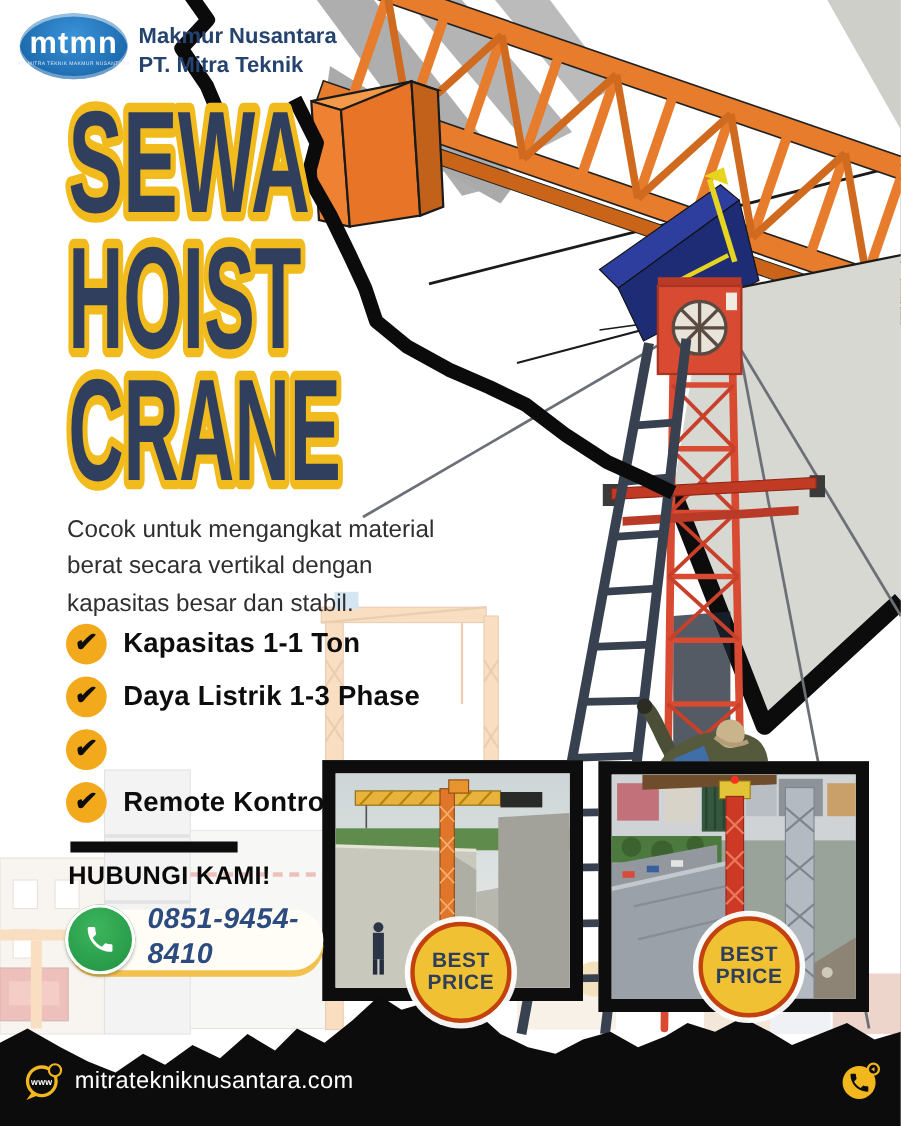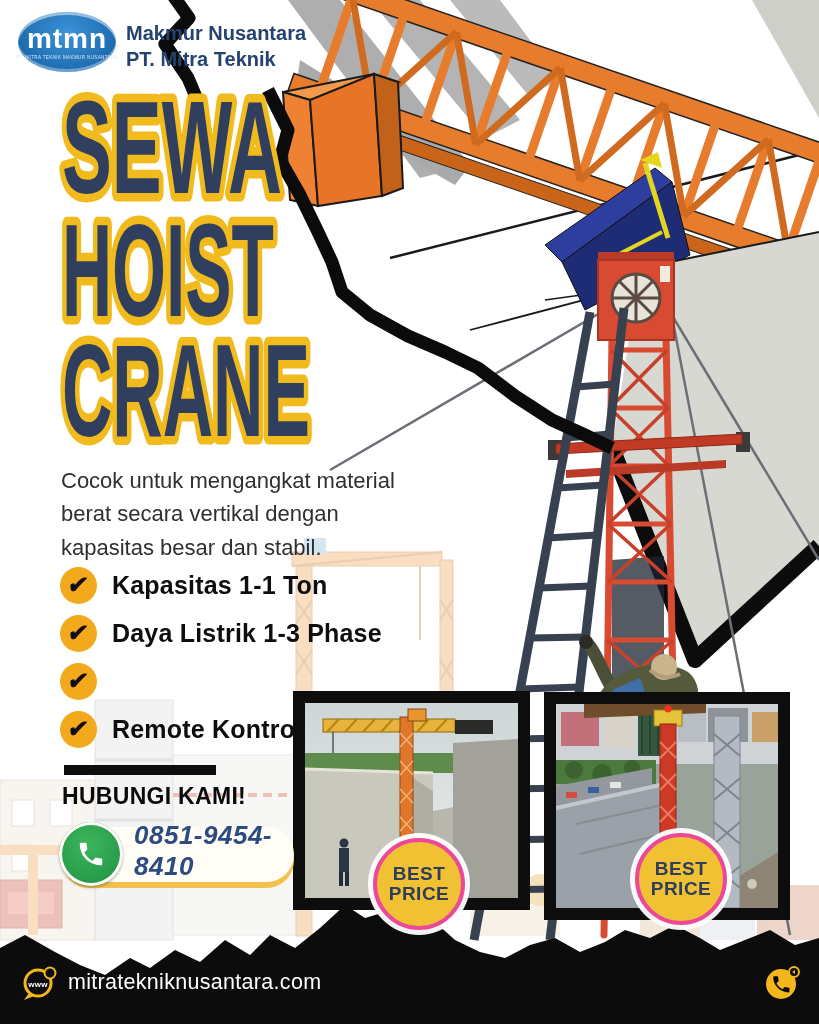--- a/index.html
+++ b/index.html
@@ -47,21 +47,21 @@
   .wa-circle{position:absolute;left:-3px;top:-5px;width:64px;height:64px;border-radius:50%;
     background:radial-gradient(circle at 45% 35%,#3cb55c,#1f8f41);
     box-shadow:0 0 0 3px #fff inset, 0 2px 3px rgba(0,0,0,.25);
     display:flex;align-items:center;justify-content:center;}
   .wa-number{margin-left:72px;font-size:26px;font-weight:bold;font-style:italic;color:#2c4b80;letter-spacing:.5px;}
   
   .photo{position:absolute;border:12px solid #0d0d0d;background:#cfd3cd;z-index:5;}
   .photo1{left:293px;top:691px;width:213px;height:195px;}
   .photo2{left:544px;top:692px;width:222px;height:204px;}
   .badge{position:absolute;width:84px;height:84px;border-radius:50%;z-index:7;
-    background:#F0C133;border:4px solid #ec4899;box-shadow:0 0 0 5px rgba(255,255,255,.95);
+    background:#F0C133;border:4px solid #c2410c;box-shadow:0 0 0 5px rgba(255,255,255,.95);
     display:flex;flex-direction:column;align-items:center;justify-content:center;
     color:#2F3E5A;font-weight:bold;font-size:19px;line-height:1.05;letter-spacing:.5px;}
   .badge1{left:373px;top:838px;}
   .badge2{left:635px;top:833px;}
   
   .torn{z-index:6;}
   .footer{position:absolute;left:0;bottom:0;width:819px;height:70px;z-index:8;
     display:flex;align-items:center;justify-content:space-between;padding:0 18px 13px 20px;box-sizing:border-box;}
   .footer-item{display:flex;align-items:center;gap:10px;color:#fff;font-size:21.5px;letter-spacing:.3px;cursor:pointer;}
   .scene{z-index:1;}

